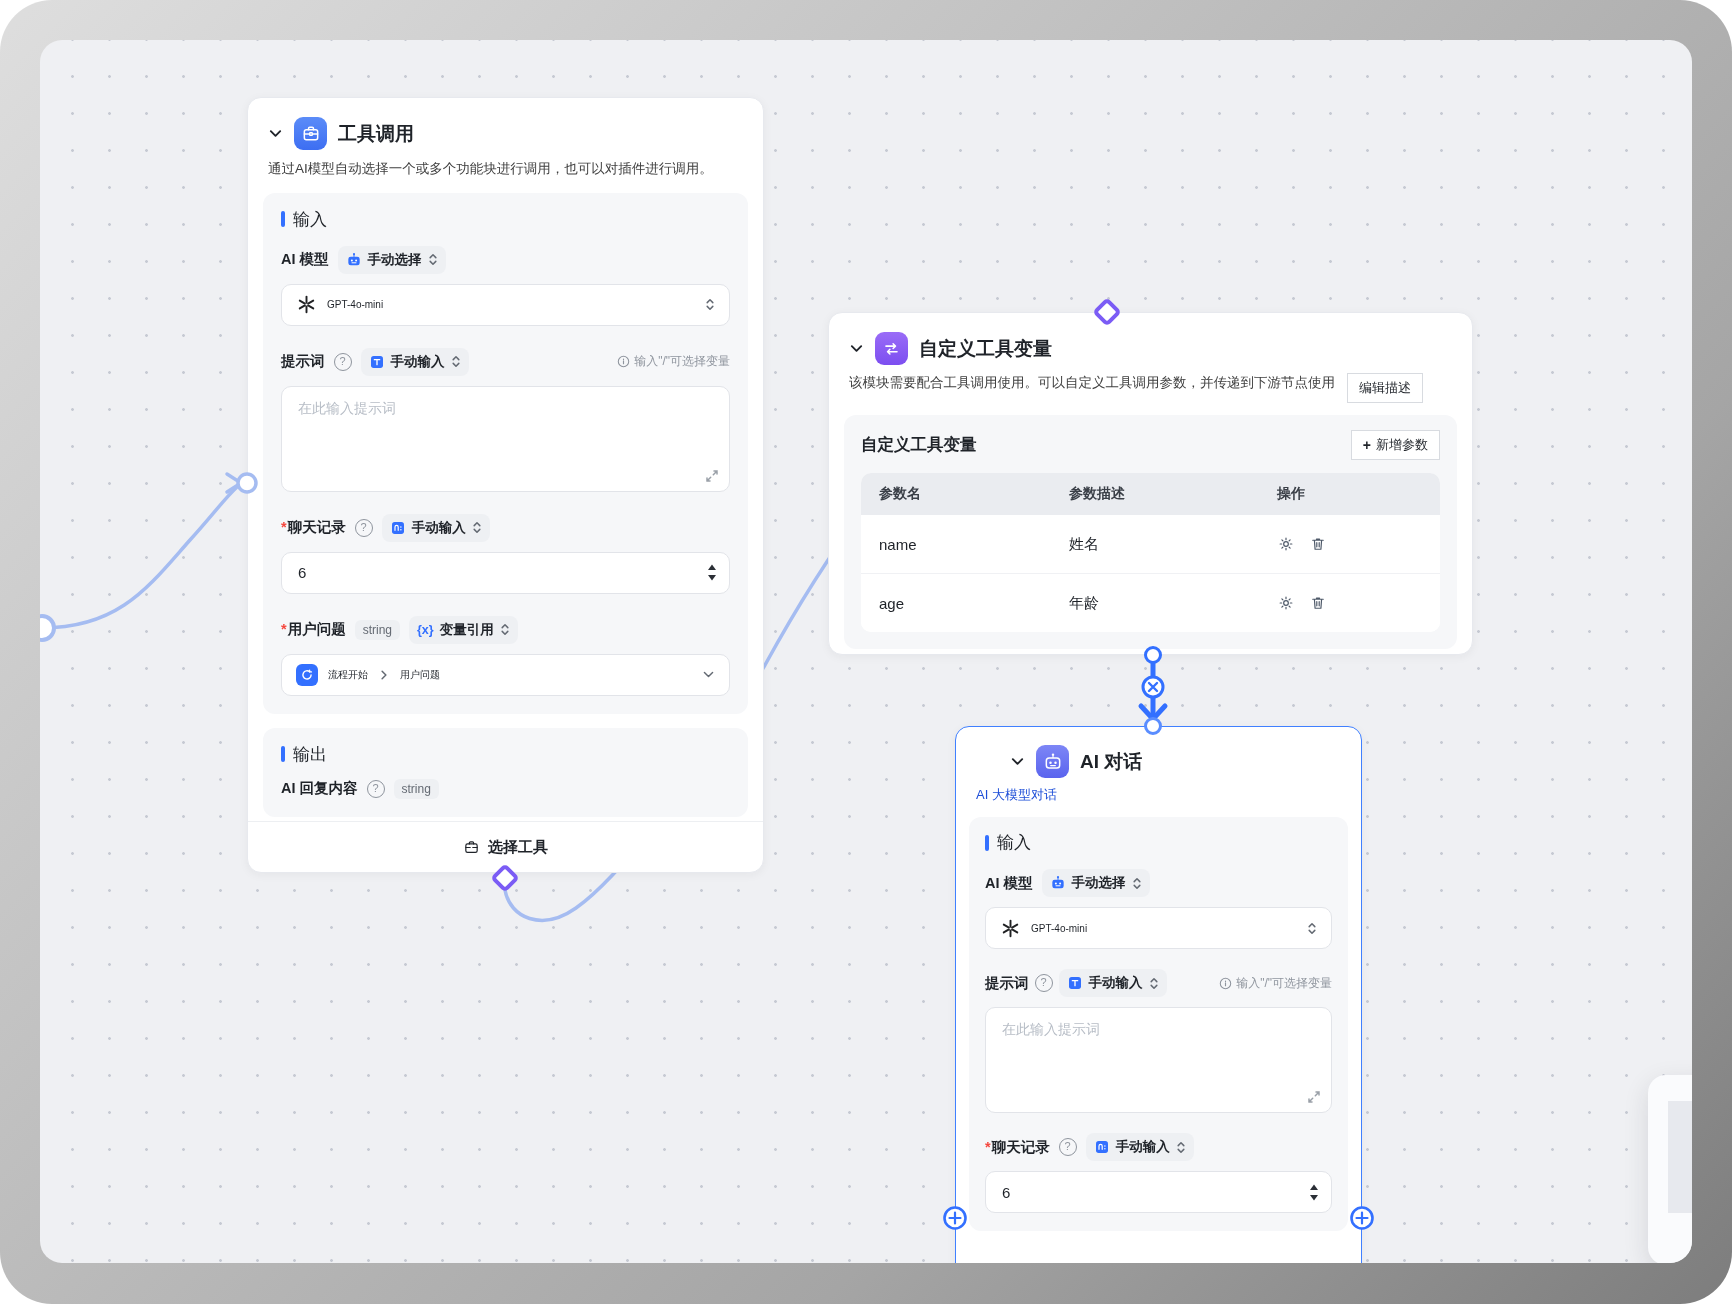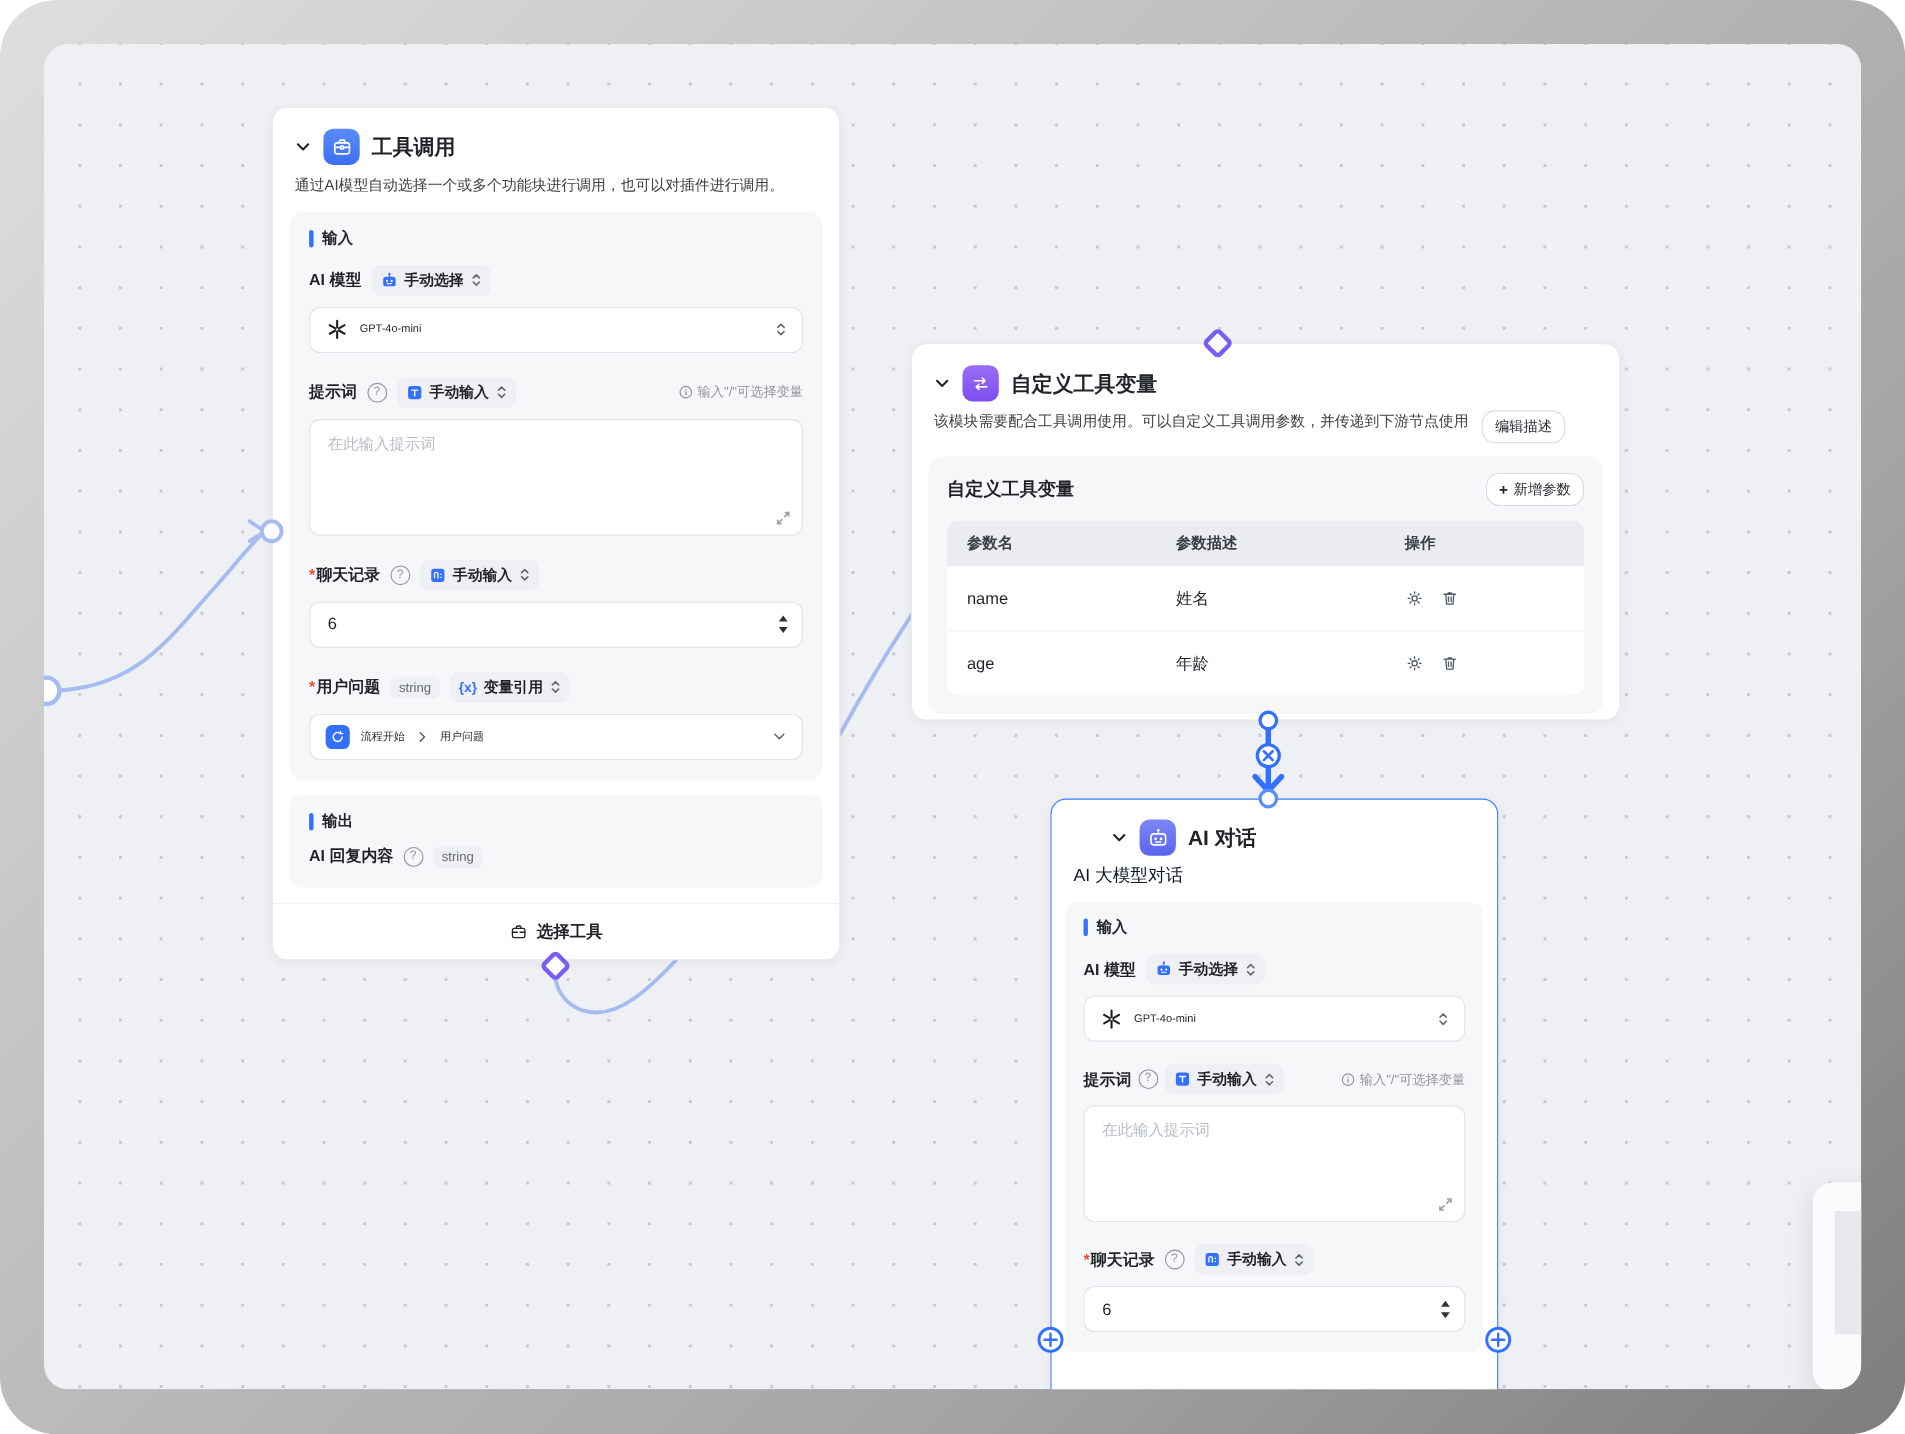--- a/index.html
+++ b/index.html
@@ -33,26 +33,26 @@
   .node-icon{width:33px;height:33px;border-radius:9px;display:flex;align-items:center;justify-content:center;flex:0 0 auto;}
   .icon-blue{background:linear-gradient(180deg,#5b8cf8,#3d6ef2);}
   .icon-purple{background:linear-gradient(180deg,#9a6cf7,#7c4ef0);}
   .icon-violet{background:linear-gradient(180deg,#7d86f6,#5a64ee);}
   .node-title{font-size:19px;font-weight:700;}
   .node-desc{margin:9px 22px 0 20px;font-size:13.5px;color:#404040;line-height:1.45;white-space:nowrap;}
   .desc-row{display:flex;gap:12px;margin:8px 20px 0 20px;}
   .desc-row .node-desc{margin:0;}
   .ghost-btn{
     display:inline-flex;align-items:center;gap:5px;background:#fff;border:1px solid #d8dbe0;
-    border-radius:12px;padding:5px 11px;font-size:13px;color:#1f2329;cursor:pointer;white-space:nowrap;
+    border-radius:0;padding:5px 11px;font-size:13px;color:#1f2329;cursor:pointer;white-space:nowrap;
   }
   
   .section{margin:14px 15px 0 15px;background:#f6f7f9;border-radius:12px;padding:15px 18px 18px 18px;}
   .section.last{margin-bottom:15px;}
-  .sec-head{display:flex;align-items:center;gap:8px;font-size:14px;font-weight:700;}
+  .sec-head{display:flex;align-items:center;gap:8px;font-size:17px;font-weight:400;}
   .sec-bar{width:4px;height:16px;border-radius:2px;background:#3370ff;}
   .frow{display:flex;align-items:center;gap:9px;margin-top:15px;font-size:14.5px;}
   .flabel{font-weight:600;white-space:nowrap;}
   .req::before{content:"*";color:#f5483f;margin-right:1px;font-weight:600;}
   .badge{
     display:inline-flex;align-items:center;gap:6px;background:#eef0f3;border-radius:8px;
     padding:5px 8px;font-size:13.5px;font-weight:600;cursor:pointer;white-space:nowrap;
   }
   .type-badge{background:#eef0f3;border-radius:6px;padding:3px 8px;font-size:12px;color:#646a73;font-weight:400;}
   .hint{margin-left:auto;display:inline-flex;align-items:center;gap:4px;font-size:12px;color:#8f959e;white-space:nowrap;}
@@ -92,21 +92,21 @@
   .panel-title{font-size:16.5px;font-weight:700;}
   .plus-g{color:#1f2329;font-weight:600;font-size:14px;line-height:1;}
   .tbl{margin-top:13px;border-radius:10px;overflow:hidden;background:#fff;}
   .tr{display:grid;grid-template-columns:1.05fr 1.15fr 1fr;align-items:center;}
   .tr.th{background:#eaecf0;height:42px;font-size:14px;font-weight:600;color:#3a3f47;}
   .tr.row{height:58px;font-size:15px;background:#fff;}
   .tr.row + .tr.row{border-top:1px solid #f0f1f4;}
   .td{padding-left:18px;}
   .td.actions{display:flex;gap:14px;align-items:center;}
   .icon-btn{display:flex;cursor:pointer;}
-  .subtitle{margin:8px 20px 0 20px;font-size:16px;color:#0f172a;}
+  .subtitle{margin:8px 20px 0 20px;font-size:13px;color:#1d4ed8;}
   
   .peek{position:absolute;left:1608px;top:1035px;width:130px;height:190px;background:#fafbfd;border-radius:18px;
         box-shadow:0 8px 26px rgba(31,35,41,.12);z-index:2;}
   .peek-rect{margin:26px 0 0 20px;width:64px;height:112px;background:#e7e9ee;}
 </style>
 </head>
 <body>
 
 <div class="frame"></div>
 

